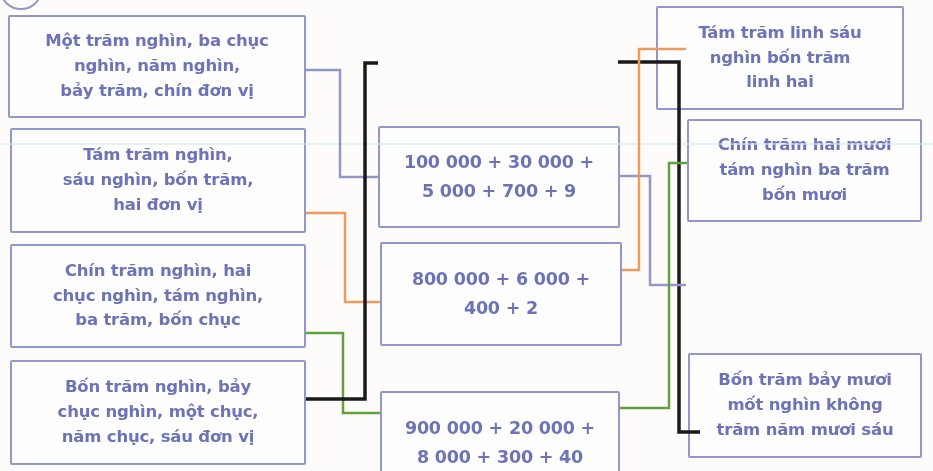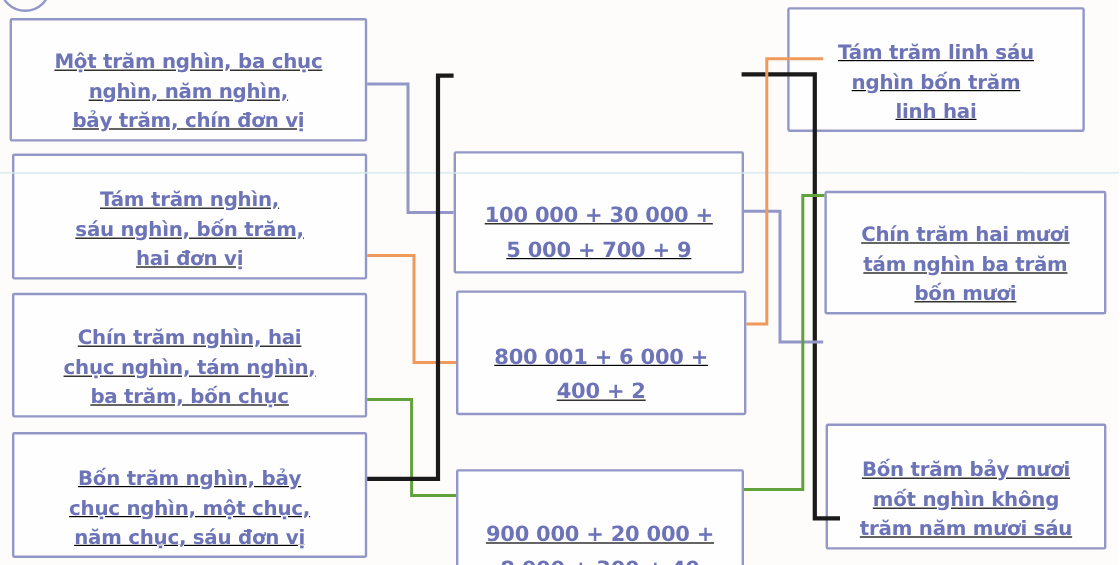--- a/index.html
+++ b/index.html
@@ -9,26 +9,25 @@
     background:#fdfcfa;
     overflow:hidden;
     font-family:"DejaVu Sans",sans-serif;
   }
   .box{
     position:absolute;
     background:#fefefe;
     border:2px solid #9297c7;
     border-radius:2px;
     display:flex;
-    align-items:flex-end;
+    align-items:center;
     justify-content:center;
     text-align:center;
     box-sizing:border-box;
     padding:2px 0;
-    text-decoration:underline;
   }
   .box-text{
     white-space:pre-line;
     color:#6c73b7;
     font-weight:bold;
     line-height:1.5;
     letter-spacing:-0.2px;
   }
   .col-left .box-text{font-size:16.5px;}
   .col-mid  .box-text{font-size:17.5px;line-height:1.65;}
@@ -39,21 +38,21 @@
   .b-l2{left:10px; top:128px; width:296px; height:105px;}
   .b-l3{left:10px; top:244px; width:296px; height:104px;}
   .b-l4{left:10px; top:360px; width:296px; height:105px;}
   
   .b-m1{left:378px; top:10px;  width:240px; height:105px;}
   .b-m2{left:378px; top:126px; width:242px; height:102px;}
   .b-m3{left:380px; top:242px; width:242px; height:104px;}
   .b-m4{left:380px; top:357px; width:240px; height:103px;margin-top:34px;}
   
   .b-r1{left:656px; top:6px;   width:248px; height:104px;}
-  .b-r2{left:687px; top:119px; width:235px; height:103px;margin-top:40px;}
+  .b-r2{left:687px; top:119px; width:235px; height:103px;}
   .b-r3{left:686px; top:238px; width:236px; height:104px;}
   .b-r4{left:688px; top:353px; width:234px; height:105px;}
 
   .wires{
     position:absolute;
     left:0;top:0;width:933px;height:471px;
     pointer-events:none;
   }
 </style>
 </head>
@@ -80,21 +79,21 @@
     <span class="box-text">Bốn trăm nghìn, bảy
 chục nghìn, một chục,
 năm chục, sáu đơn vị</span>
   </div>
 
   <div class="box col-mid b-m2">
     <span class="box-text">100 000 + 30 000 +
 5 000 + 700 + 9</span>
   </div>
   <div class="box col-mid b-m3">
-    <span class="box-text">800 001 + 6 000 +
+    <span class="box-text">800 000 + 6 000 +
 400 + 2</span>
   </div>
   <div class="box col-mid b-m4">
     <span class="box-text">900 000 + 20 000 +
 8 000 + 300 + 40</span>
   </div>
 
   <div class="box col-right b-r1">
     <span class="box-text">Tám trăm linh sáu
 nghìn bốn trăm

